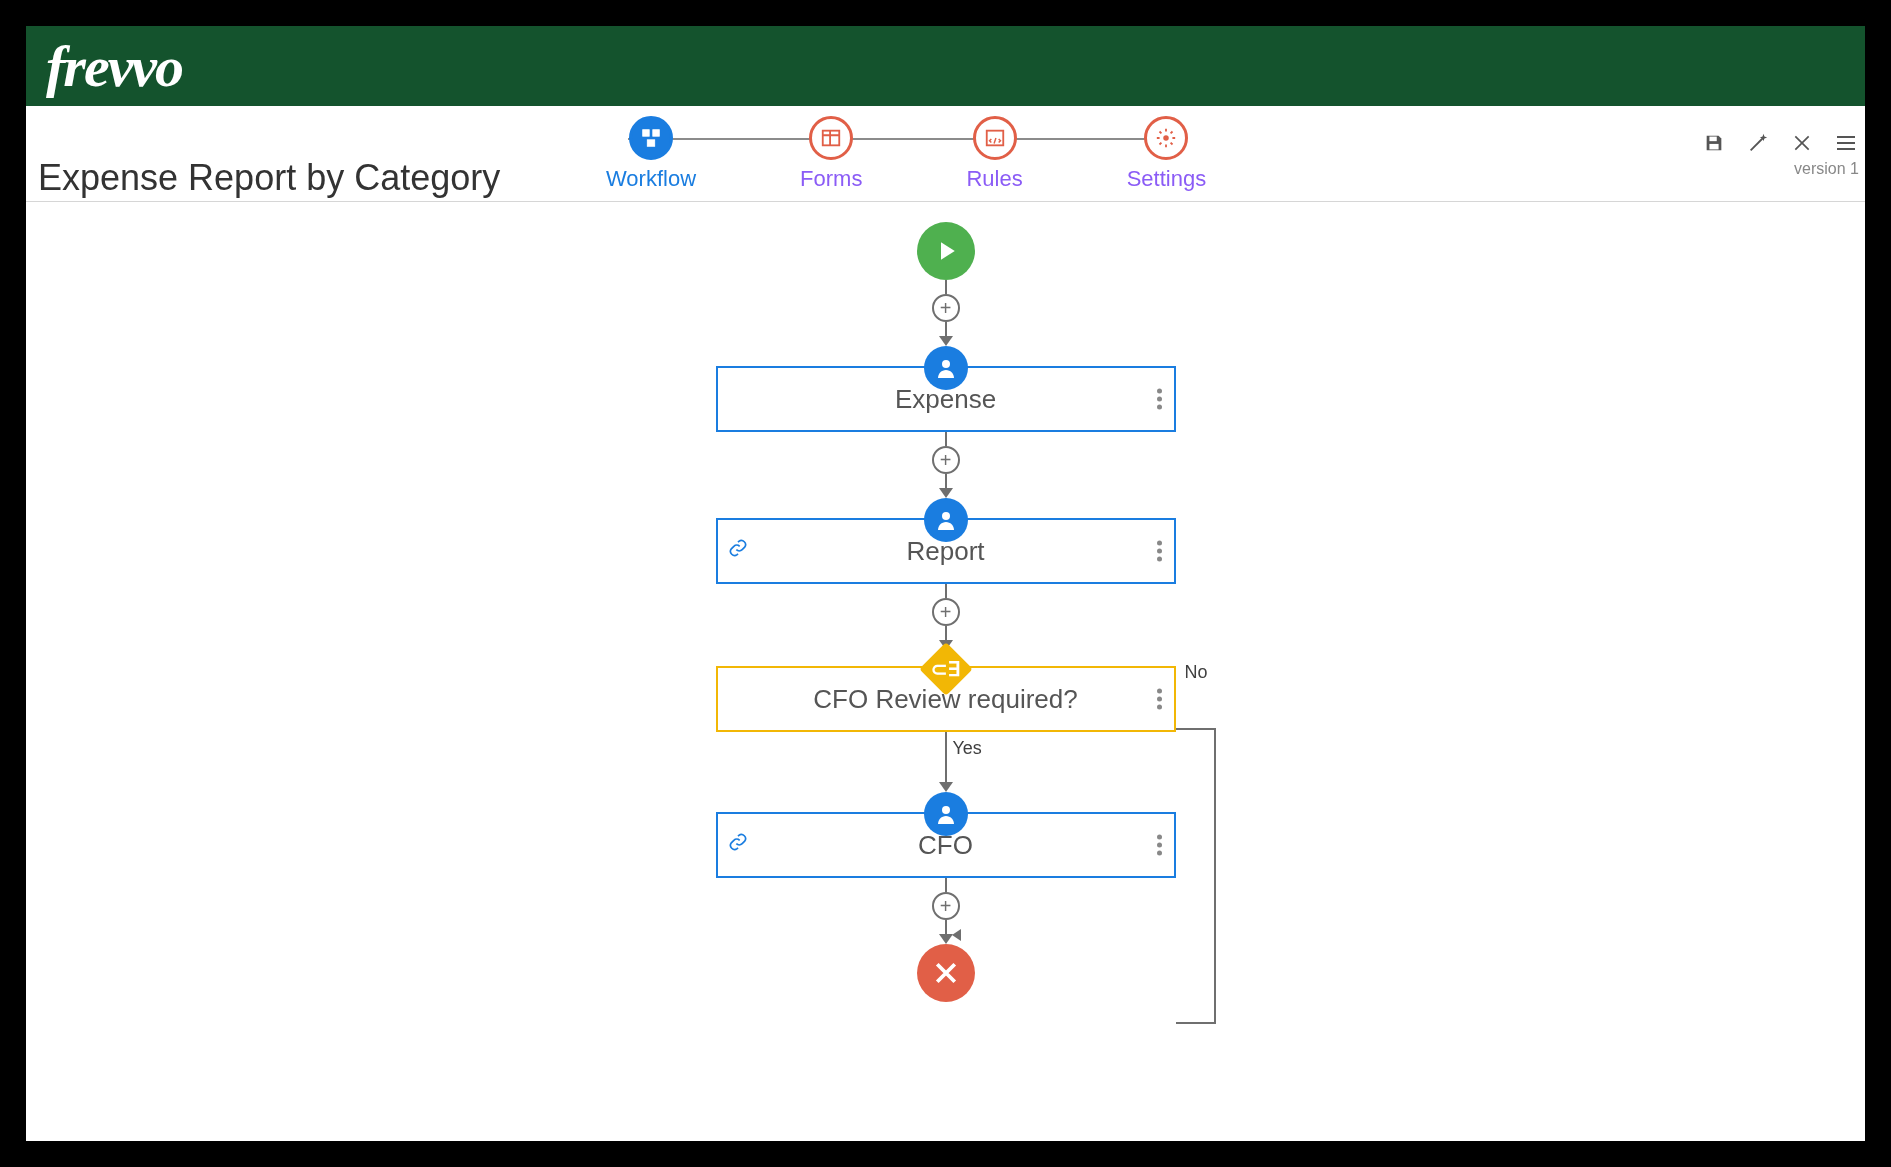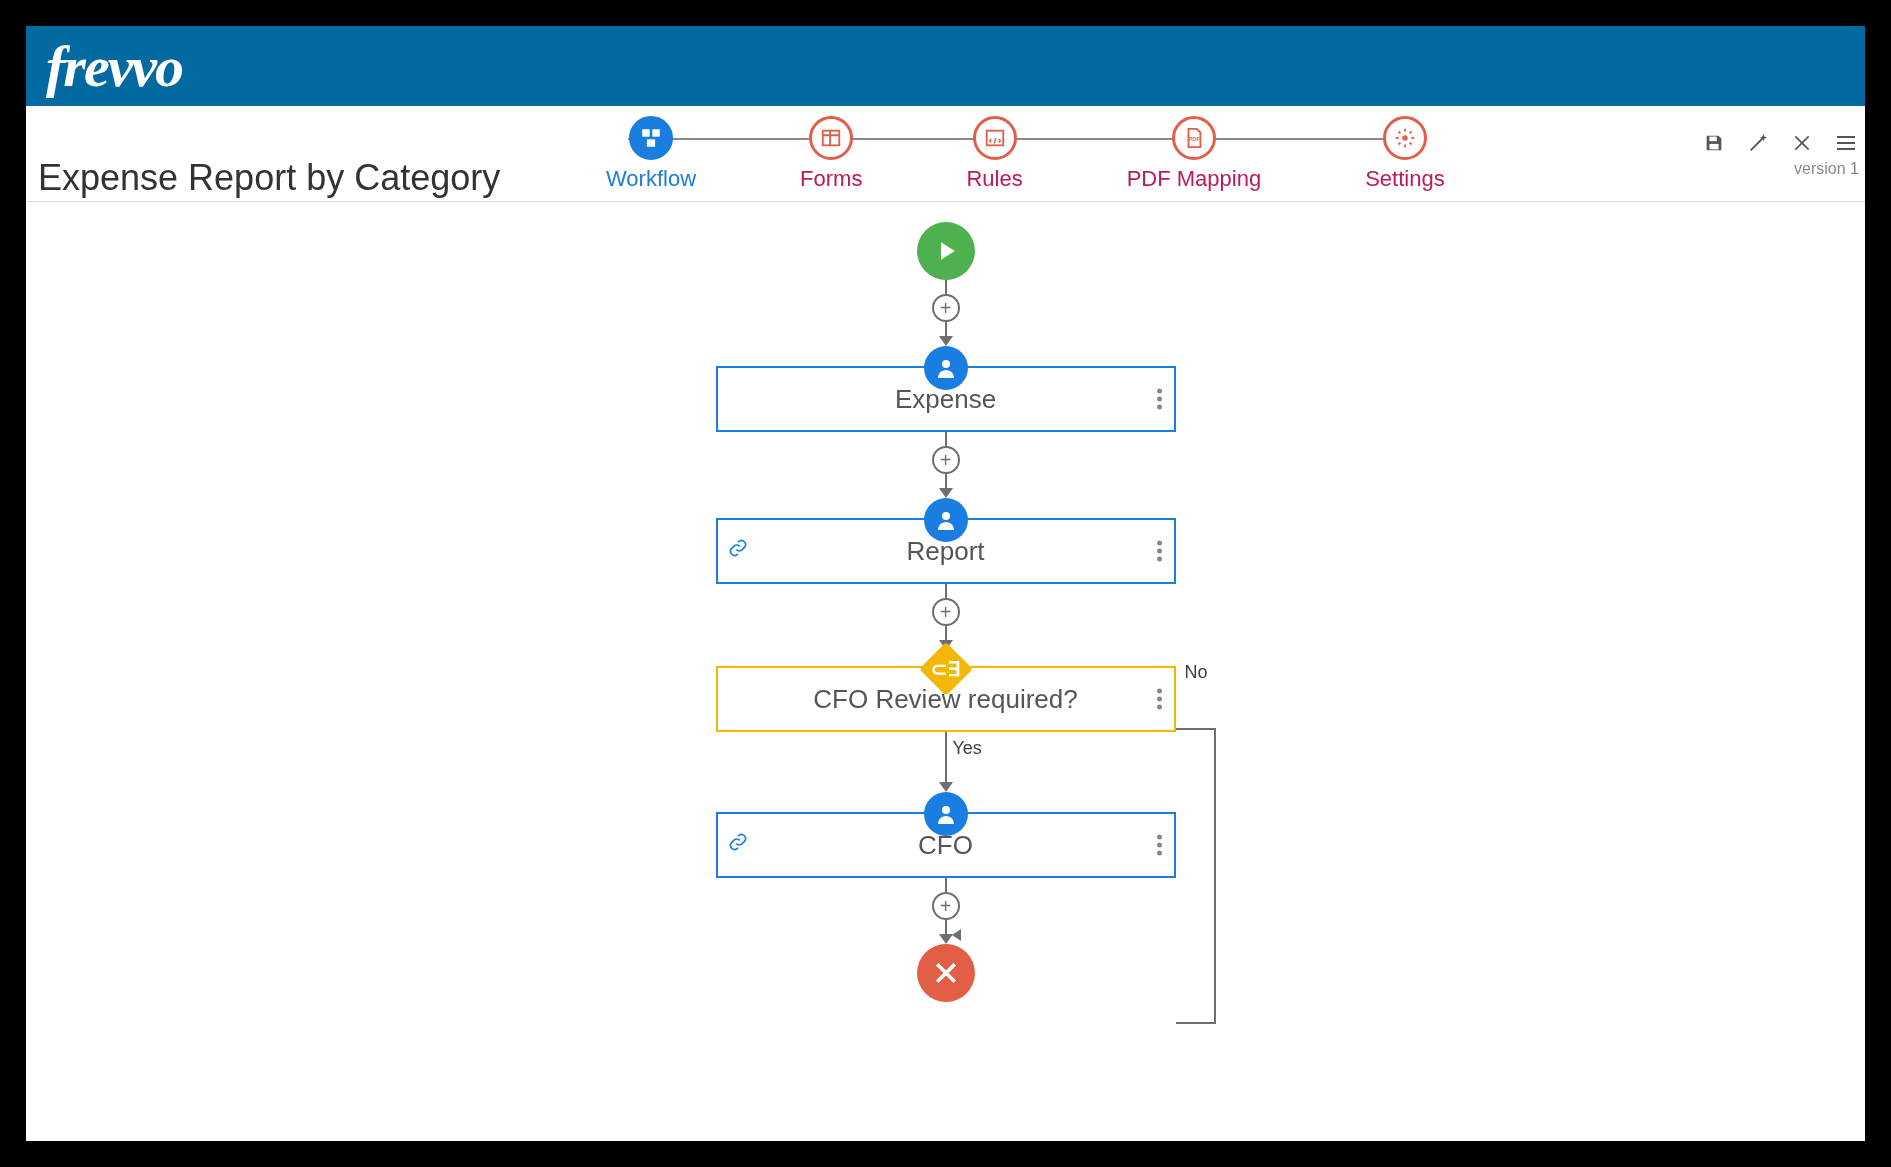--- a/index.html
+++ b/index.html
@@ -15,21 +15,21 @@
     width: 1891px;
     height: 1167px;
     background: #fff;
     border: 26px solid #000;
     border-radius: 16px;
     display: flex;
     flex-direction: column;
     overflow: hidden;
   }
   .brand-bar {
-    background: #0369a1;
+    background: #14532d;
     height: 80px;
     display: flex;
     align-items: center;
     padding-left: 20px;
   }
   .logo {
     font-family: "Segoe Script", "Brush Script MT", cursive;
     font-size: 58px;
     font-weight: 700;
     font-style: italic;
@@ -83,21 +83,21 @@
     background: #fff;
     display: flex; align-items: center; justify-content: center;
   }
   .tab.active .tab-circle {
     background: #1a7de0;
     border-color: #1a7de0;
   }
   .tab-circle svg { width: 22px; height: 22px; }
   .tab.active .tab-circle svg path,
   .tab.active .tab-circle svg rect { fill: #fff; stroke: #fff; }
-  .tab-label { font-size: 22px; color: #be185d; }
+  .tab-label { font-size: 22px; color: #8b5cf6; }
   .tab.active .tab-label { color: #1a7de0; }
 
   .right-tools {
     margin-left: auto;
     display: flex;
     flex-direction: column;
     align-items: flex-end;
     padding-right: 6px;
     gap: 4px;
   }
@@ -244,29 +244,20 @@
       <div class="tab">
         <div class="tab-circle">
           <svg viewBox="0 0 24 24">
               <rect x="3" y="4" width="18" height="16" fill="none" stroke="#e15f47" stroke-width="2"></rect>
               <path d="M8 13l-2 2 2 2M16 13l2 2-2 2M13 12l-2 6" stroke="#e15f47" stroke-width="1.6" fill="none"></path>
             </svg>
         </div>
         <span class="tab-label">Rules</span>
       </div>
 
-      <div class="tab">
-        <div class="tab-circle">
-          <svg viewBox="0 0 24 24">
-              <path d="M6 2h9l4 4v16H6z" fill="none" stroke="#e15f47" stroke-width="2"></path>
-              <text x="12" y="15" text-anchor="middle" font-size="6" fill="#e15f47" font-weight="700">PDF</text>
-            </svg>
-        </div>
-        <span class="tab-label">PDF Mapping</span>
-      </div>
 
       <div class="tab">
         <div class="tab-circle">
           <svg viewBox="0 0 24 24">
               <circle cx="12" cy="12" r="3" fill="#e15f47"></circle>
               <path d="M12 2v3M12 19v3M2 12h3M19 12h3M4.9 4.9l2.1 2.1M17 17l2.1 2.1M4.9 19.1L7 17M17 7l2.1-2.1" stroke="#e15f47" stroke-width="2"></path>
             </svg>
         </div>
         <span class="tab-label">Settings</span>
       </div>

